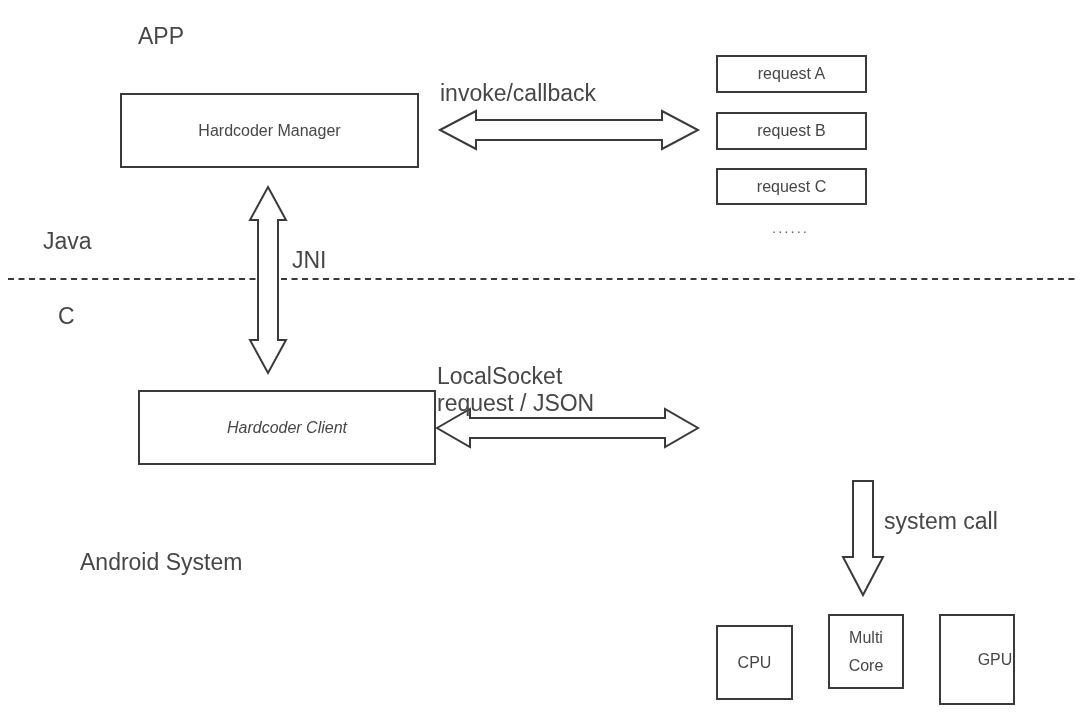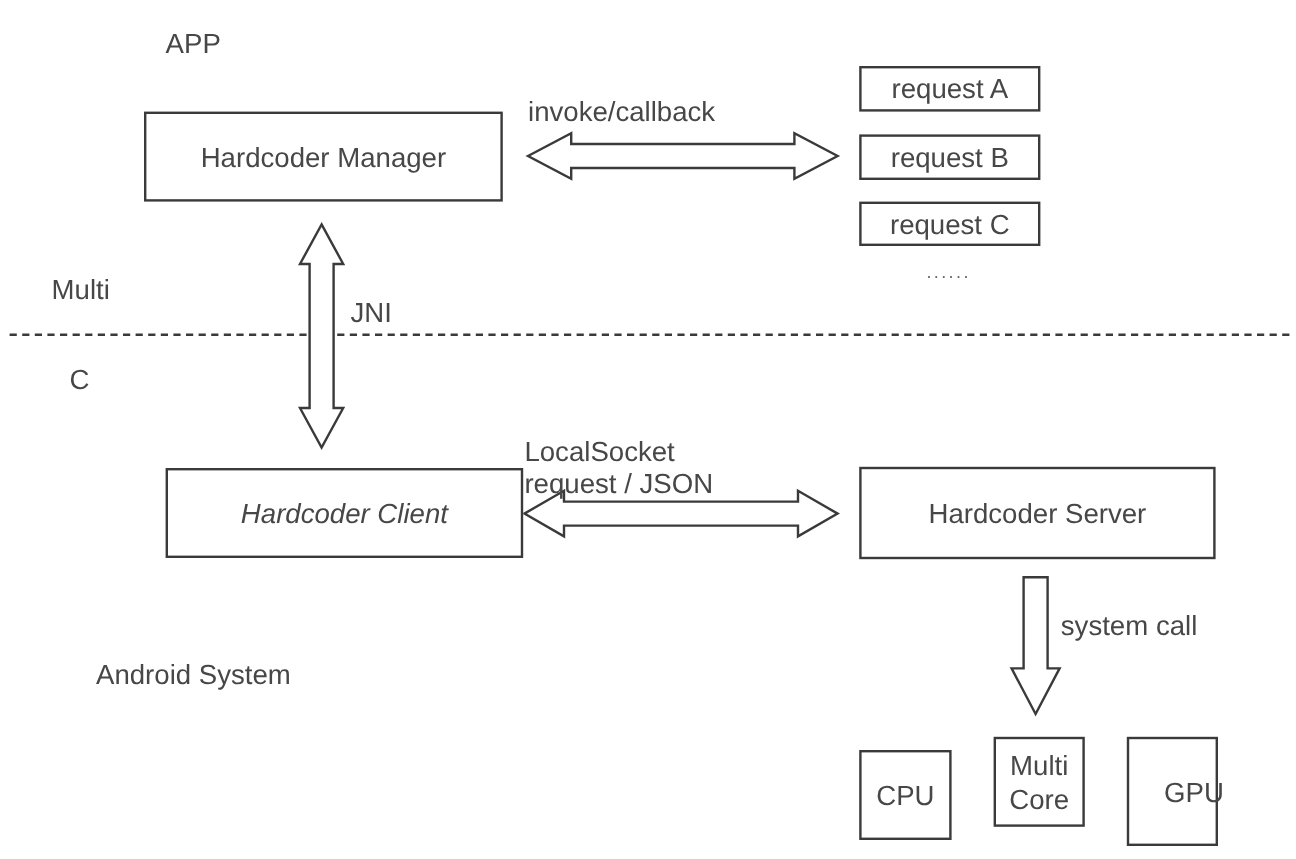--- a/index.html
+++ b/index.html
@@ -35,21 +35,21 @@
   }
   .node {
     position: absolute;
     box-sizing: border-box;
     border: 2px solid var(--color-stroke, #3a3a3a);
     background: var(--color-background, #ffffff);
     display: flex;
     align-items: center;
     justify-content: center;
     text-align: center;
-    font-size: 23px;
+    font-size: 16px;
     line-height: 28px;
     color: var(--color-text, #4a4a4a);
   }
   .label {
     position: absolute;
     font-size: 23px;
     line-height: 27px;
     white-space: nowrap;
     color: var(--color-text, #4a4a4a);
   }
@@ -76,35 +76,34 @@
     <polygon class="arrow" points="440,130 476,111 476,120 662,120 662,111 698,130 662,149 662,140 476,140 476,149"></polygon>
 
     <polygon class="arrow" points="268,187 286,220 278,220 278,340 286,340 268,373 250,340 258,340 258,220 250,220"></polygon>
 
     <polygon class="arrow" points="437,428 470,409 470,418 665,418 665,409 698,428 665,447 665,438 470,438 470,447"></polygon>
 
     <polygon class="arrow" points="853,481 873,481 873,557 883,557 863,595 843,557 853,557"></polygon>
   </svg>
 
   <div class="label" style="left:138px; top:23px;">APP</div>
-  <div class="label" style="left:43px; top:228px;">Multi</div>
+  <div class="label" style="left:43px; top:228px;">Java</div>
   <div class="label" style="left:58px; top:303px;">C</div>
   <div class="label" style="left:80px; top:505px;margin-top:44px;">Android System</div>
 
   <div class="label centered" style="left:440px; top:80px; width:258px;">invoke/callback</div>
   <div class="label" style="left:292px; top:247px;">JNI</div>
   <div class="label centered" style="left:437px; top:363px; width:261px;">
     <div>LocalSocket</div>
     <div>request / JSON</div>
   </div>
   <div class="label" style="left:884px; top:508px;">system call</div>
 
   <div class="node" style="left:120px; top:93px;  width:299px; height:75px;">Hardcoder Manager</div>
   <div class="node" style="left:138px; top:390px; width:298px; height:75px;font-style:italic;">Hardcoder Client</div>
-  <div class="node" style="left:716px; top:389px; width:297px; height:77px;">Hardcoder Server</div>
 
   <div class="node" style="left:716px; top:55px;  width:151px; height:38px;">request A</div>
   <div class="node" style="left:716px; top:112px; width:151px; height:38px;">request B</div>
   <div class="node" style="left:716px; top:168px; width:151px; height:37px;">request C</div>
   <div class="dots" style="left:772px; top:219px;">......</div>
 
   <div class="node" style="left:716px; top:614px; width:77px; height:75px;margin-top:11px;">CPU</div>
   <div class="node" style="left:828px; top:614px; width:76px; height:75px; padding:14px 10px;">Multi Core</div>
   <div class="node" style="left:939px; top:614px; width:76px; height:91px;padding-left:36px;">GPU</div>
 

